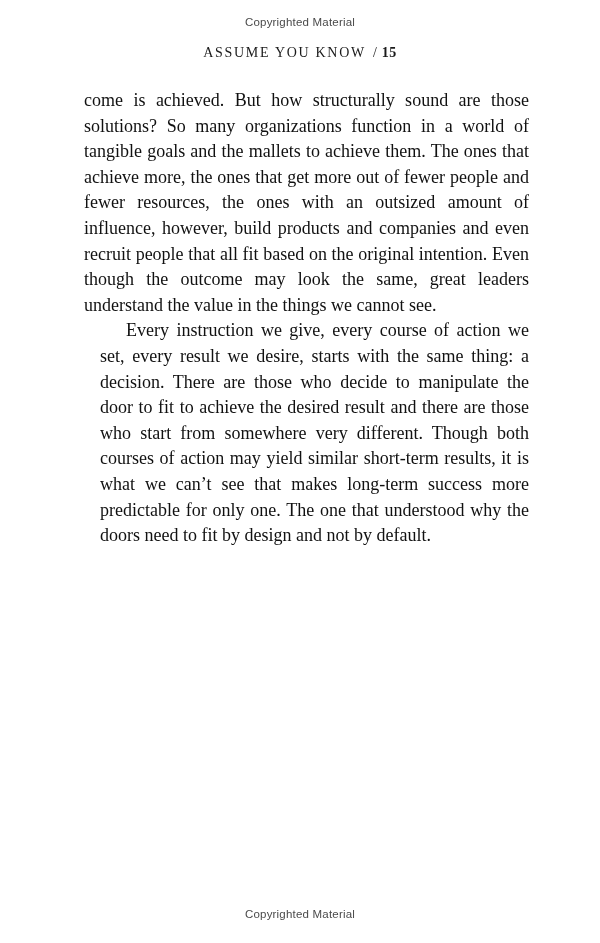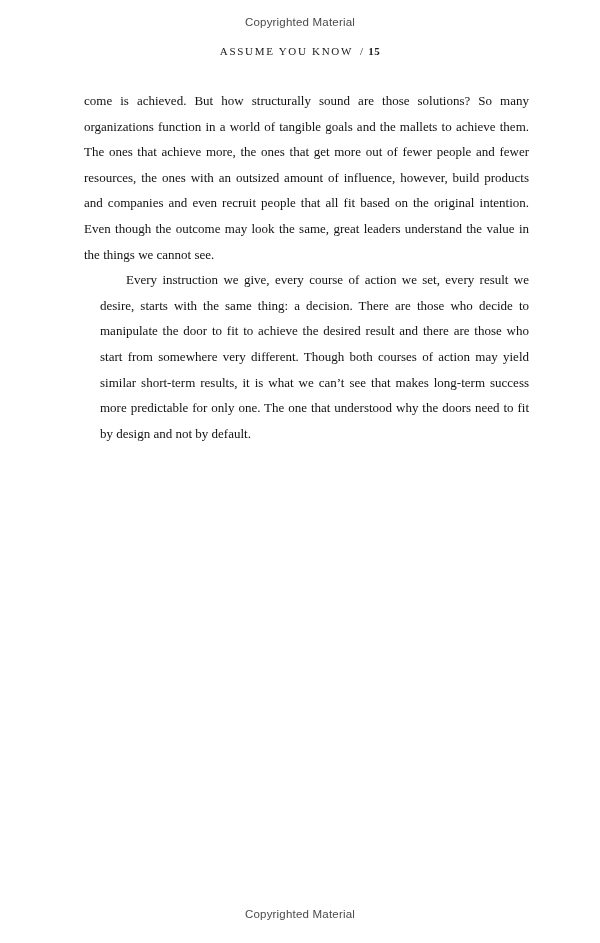--- a/index.html
+++ b/index.html
@@ -43,21 +43,21 @@
     color: #4a4a4a;
     letter-spacing: 0.2px;
   }
   .running-head {
     position: absolute;
     top: 45px;
     left: 0;
     width: 600px;
     text-align: center;
     font-family: "Liberation Serif", serif;
-    font-size: 11px;
+    font-size: 14px;
     color: #1a1a1a;
     letter-spacing: 1.6px;
   }
   .running-head .rh-title {
     letter-spacing: 1.7px;
   }
   .running-head .rh-sep {
     display: inline-block;
     padding: 0 5px 0 7px;
     letter-spacing: 0;
@@ -65,21 +65,21 @@
   }
   .running-head .rh-page {
     font-weight: bold;
     letter-spacing: 0.5px;
   }
   .body-text {
     position: absolute;
     top: 88px;
     left: 84px;
     width: 445px;
-    font-size: 13px;
+    font-size: 18px;
     line-height: 25.6px;
     text-align: justify;
     color: #111111;
     hyphens: manual;
   }
   .body-text p {
     margin: 0;
   }
   .body-text p.indented {
     text-indent: 26px;

